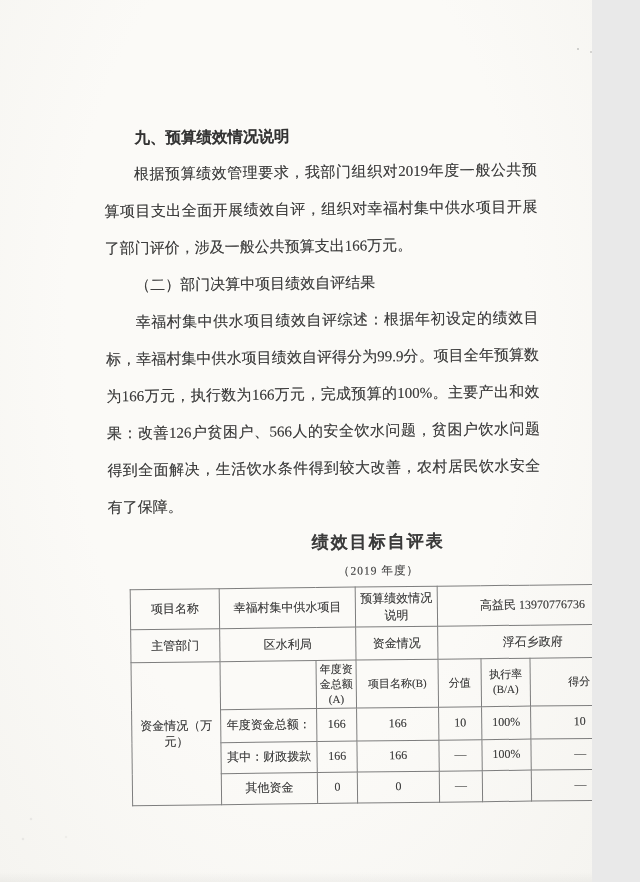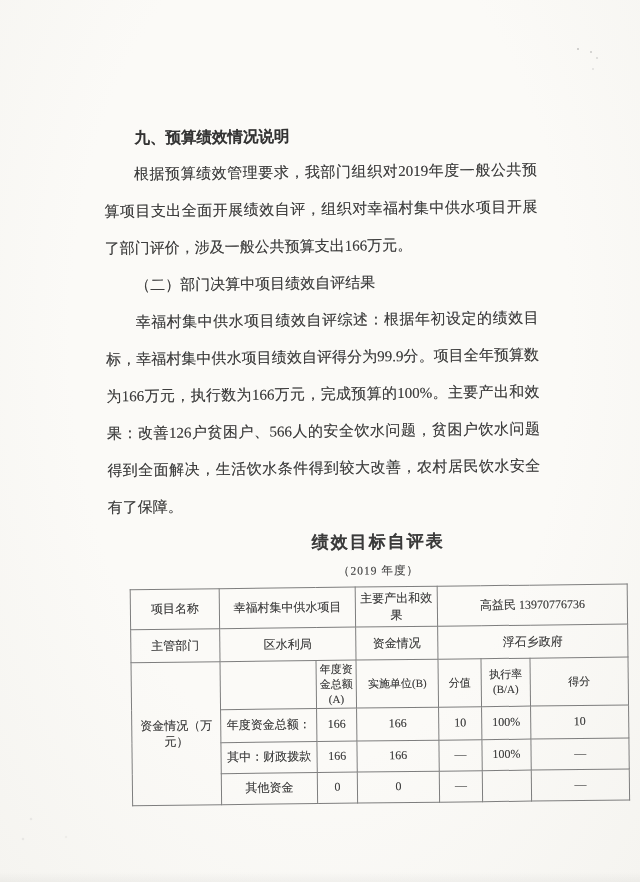--- a/index.html
+++ b/index.html
@@ -2,21 +2,21 @@
 <html><head>
 <meta charset="utf-8">
 <style>
   html,body{margin:0;padding:0;}
   body{
     width:640px;height:882px;overflow:hidden;
     background:#e9e9e9;
     font-family:"Liberation Serif","DejaVu Serif",serif;
   }
   .page{
-    position:relative;width:640px;height:882px;overflow:hidden;
+    position:relative;width:592px;height:882px;overflow:hidden;
     background:radial-gradient(ellipse at 50% 38%, #fbfaf7 55%, #f5f4f0 100%);
     color:#3d3d3d;
   }
   .content{
     position:absolute;left:0;top:0;width:640px;height:882px;
     transform:rotate(-0.65deg);
     transform-origin:320px 440px;
   }
   .textblock{
     position:absolute;left:107px;top:117px;width:433px;
@@ -87,34 +87,34 @@
           <col style="width:40px">
         <col style="width:82px">
           <col style="width:43px">
           <col style="width:49px">
         <col style="width:98px">
       </colgroup>
       <tbody>
         <tr style="height:40px">
           <td>项目名称</td>
           <td colspan="2">幸福村集中供水项目</td>
-          <td>主要产出和效果</td>
+          <td>预算绩效情况说明</td>
           <td colspan="3">高益民 13970776736</td>
         </tr>
         <tr style="height:33px">
           <td>主管部门</td>
           <td colspan="2">区水利局</td>
           <td>资金情况</td>
           <td colspan="3">浮石乡政府</td>
         </tr>
         <tr style="height:40px">
           <td rowspan="4">资金情况（万元）</td>
           <td></td>
           <td class="hdr">年度资金总额(A)</td>
-          <td class="hdr">实施单位(B)</td>
+          <td class="hdr">项目名称(B)</td>
           <td class="hdr">分值</td>
           <td class="hdr">执行率(B/A)</td>
           <td class="hdr">得分</td>
         </tr>
         <tr style="height:33px">
           <td>年度资金总额：</td>
           <td>166</td>
           <td>166</td>
           <td>10</td>
           <td>100%</td>

